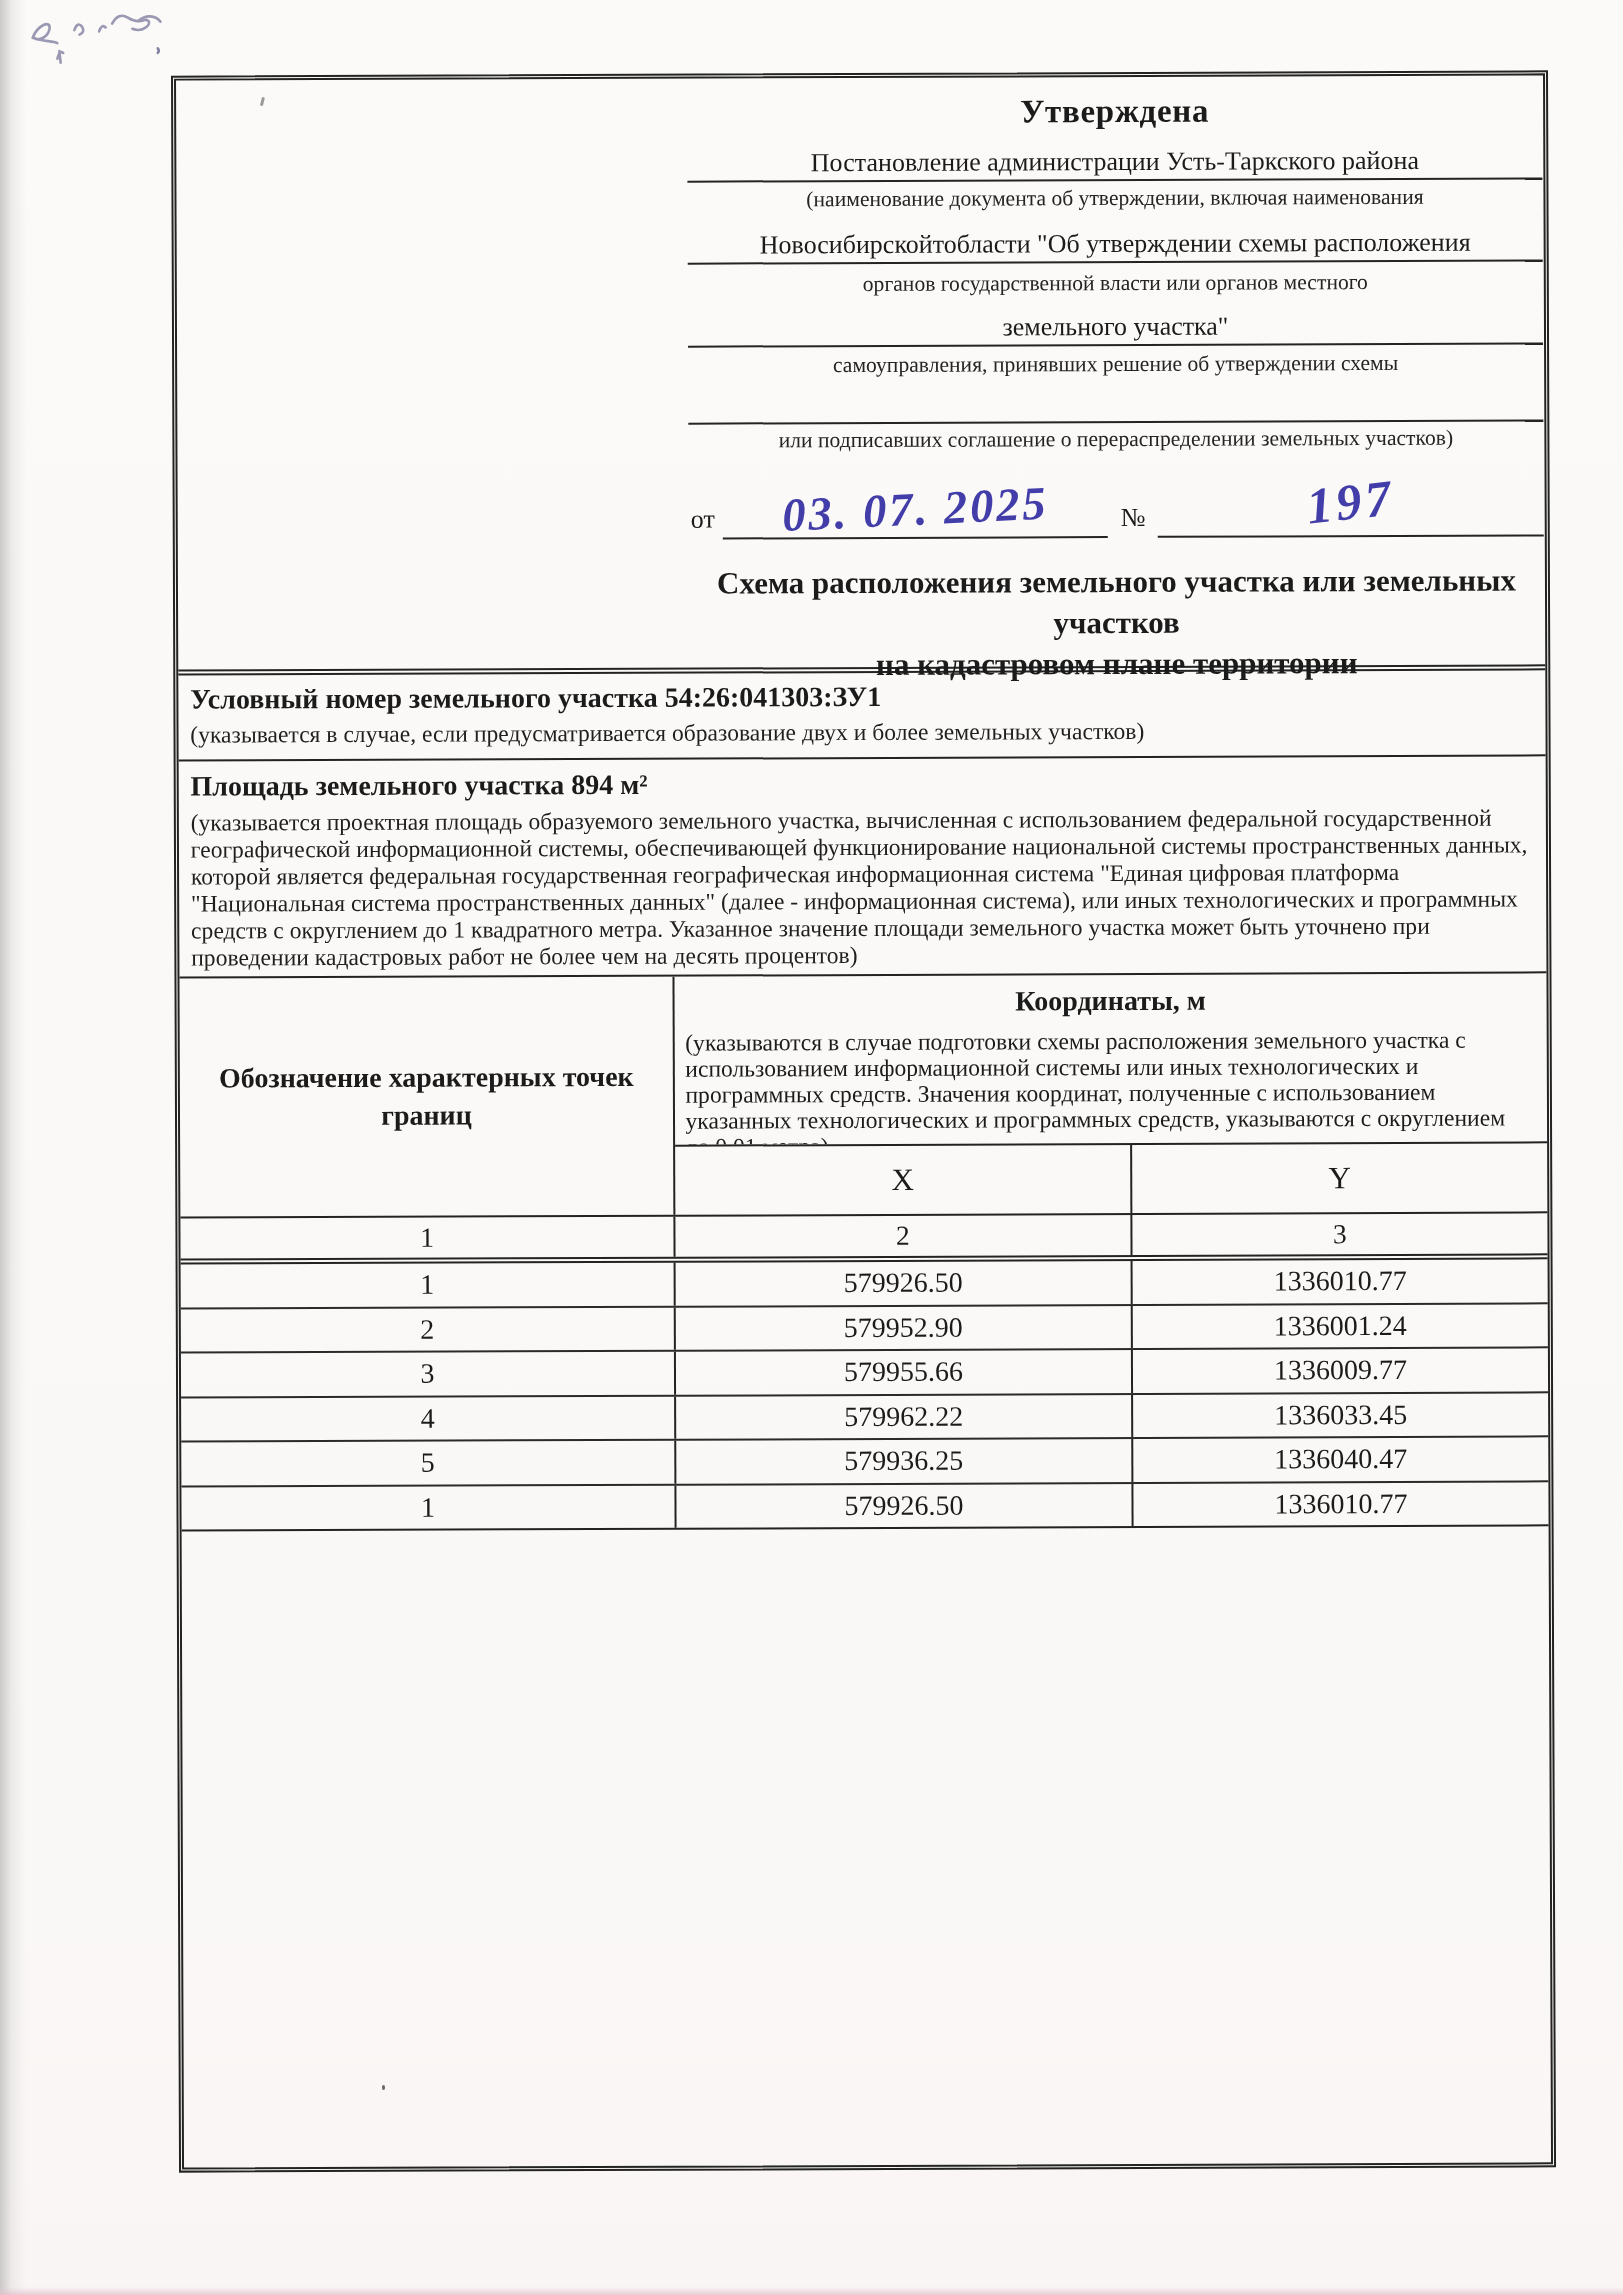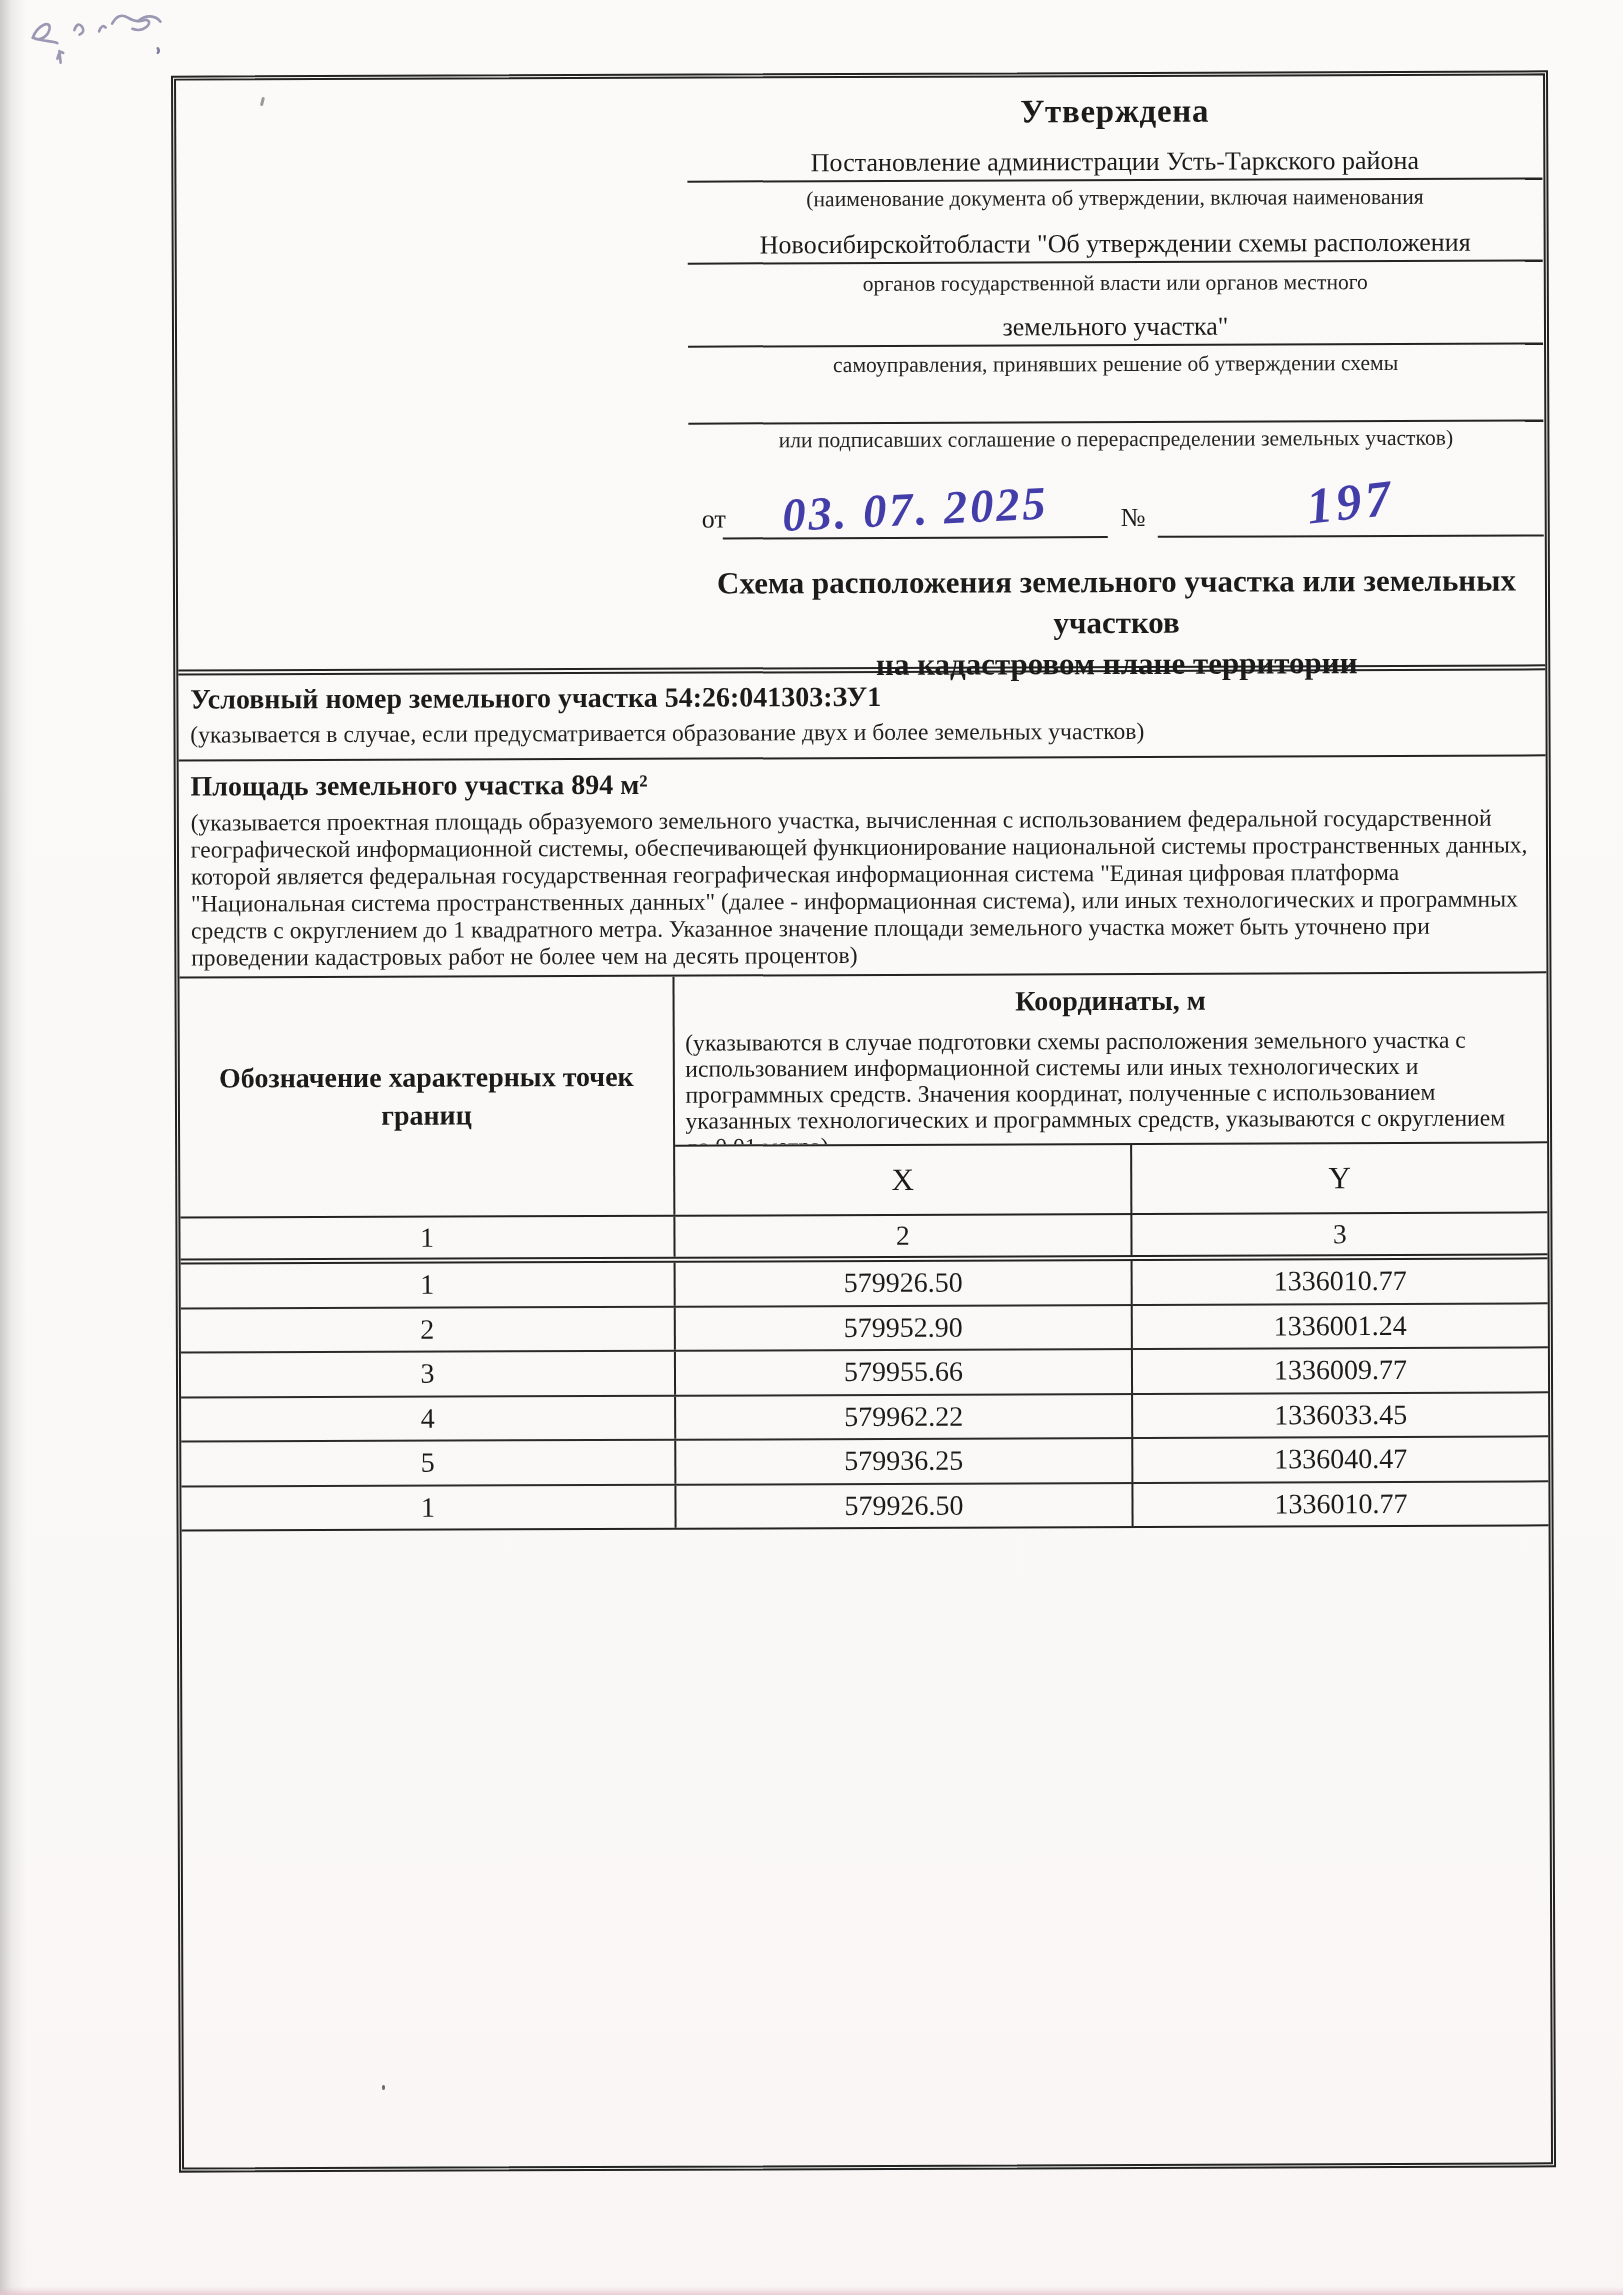--- a/index.html
+++ b/index.html
@@ -47,21 +47,21 @@
   .field { position:absolute; left:0; right:0; border-bottom:2.6px solid #242424;
            display:flex; align-items:flex-end; justify-content:center;
            font-size:26px; line-height:1.12; padding-bottom:3.3px; white-space:nowrap; }
   .f1 { top:46px;  height:58px; }
   .f2 { top:128px; height:58px; }
   .f3 { top:213px; height:56px; }
   .f4 { top:315px; height:31px; }
   .cap { position:absolute; left:0; right:0; text-align:center; font-size:21.6px; color:#242424; white-space:nowrap; }
   .c1 { top:109px; } .c2 { top:194px; } .c3 { top:275px; } .c4 { top:350px; }
   .date-row { position:absolute; left:0; right:0; top:398px; height:63px; }
-  .from-label { position:absolute; left:13px; bottom:5.2px; font-size:26px; }
+  .from-label { position:absolute; left:2px; bottom:5.2px; font-size:26px; }
   .date-line { position:absolute; left:34px; width:385px; top:0; bottom:0; border-bottom:2.6px solid #242424; }
   .no-label { position:absolute; left:432px; bottom:5.2px; font-size:26px; }
   .num-line { position:absolute; left:469px; right:0; top:0; bottom:0; border-bottom:2.6px solid #242424; }
   .handwriting {
     position:absolute; left:0; right:0; bottom:1.3px; text-align:center;
     font-style:italic; font-weight:bold; color:#433da9;
     font-size:47px; letter-spacing:2.6px; transform:rotate(-2.5deg); white-space:nowrap;
   }
   .handwriting.num { font-size:51px; transform:rotate(-6deg); bottom:3.9px; letter-spacing:3.9px; }
   .doc-title { position:absolute; left:0; right:0; top:484px; text-align:center;

